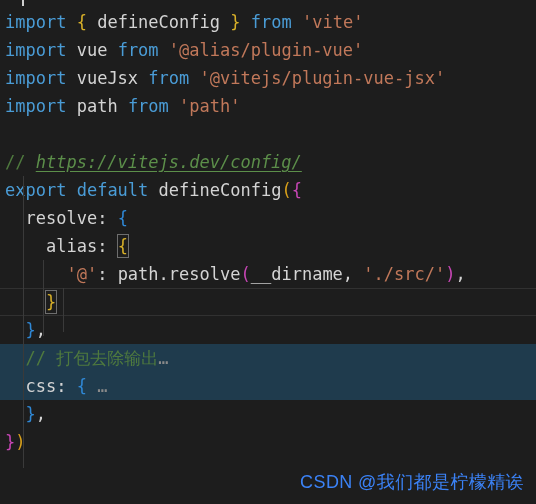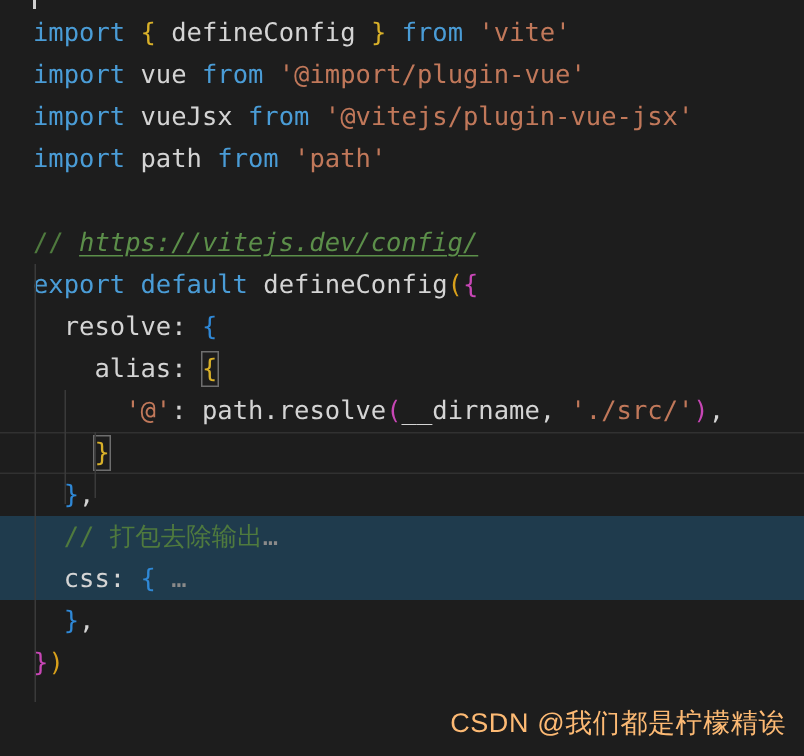--- a/index.html
+++ b/index.html
@@ -24,21 +24,21 @@
     position: absolute;
     left: 0;
     top: -20px;
     width: 536px;
   }
   .line {
     position: relative;
     height: 28px;
     line-height: 28px;
     white-space: pre;
-    padding-left: 22px;
+    padding-left: 5px;
     box-sizing: border-box;
     color: #d4d4d4;
   }
   .line.selected {
     background: #1f3b4d;
   }
   .line.cursorline:before,
   .line.cursorline:after {
     content: "";
     position: absolute;
@@ -84,39 +84,39 @@
     position: absolute;
     width: 2px;
     background: #cfcfcf;
   }
 
   
   .watermark {
     position: absolute;
     right: 12px;
     bottom: 8px;
-    color: #fdba74;
+    color: #3b82f6;
     font-family: "Liberation Sans", "DejaVu Sans", sans-serif;
     font-size: 18px;
     letter-spacing: 0.4px;
     white-space: nowrap;
   }
 </style>
 </head>
 <body>
 
 <div id="editor">
 
   <div class="code-area">
 
     <div class="line"></div>
 
     <div class="line"><span class="kw">import</span><span class="plain"> </span><span class="b-yel">{</span><span class="plain"> </span><span class="id">defineConfig</span><span class="plain"> </span><span class="b-yel">}</span><span class="plain"> </span><span class="kw">from</span><span class="plain"> </span><span class="str">'vite'</span></div>
 
-    <div class="line"><span class="kw">import</span><span class="plain"> </span><span class="id">vue</span><span class="plain"> </span><span class="kw">from</span><span class="plain"> </span><span class="str">'@import/plugin-vue'</span></div>
+    <div class="line"><span class="kw">import</span><span class="plain"> </span><span class="id">vue</span><span class="plain"> </span><span class="kw">from</span><span class="plain"> </span><span class="str">'@alias/plugin-vue'</span></div>
 
     <div class="line"><span class="kw">import</span><span class="plain"> </span><span class="id">vueJsx</span><span class="plain"> </span><span class="kw">from</span><span class="plain"> </span><span class="str">'@vitejs/plugin-vue-jsx'</span></div>
 
     <div class="line"><span class="kw">import</span><span class="plain"> </span><span class="id">path</span><span class="plain"> </span><span class="kw">from</span><span class="plain"> </span><span class="str">'path'</span></div>
 
     <div class="line"></div>
 
     <div class="line"><span class="cm">// </span><span class="link">https://vitejs.dev/config/</span></div>
 
     <div class="line"><span class="kw">export</span><span class="plain"> </span><span class="kw">default</span><span class="plain"> </span><span class="id">defineConfig</span><span class="b-ora">(</span><span class="b-mag">{</span></div>

